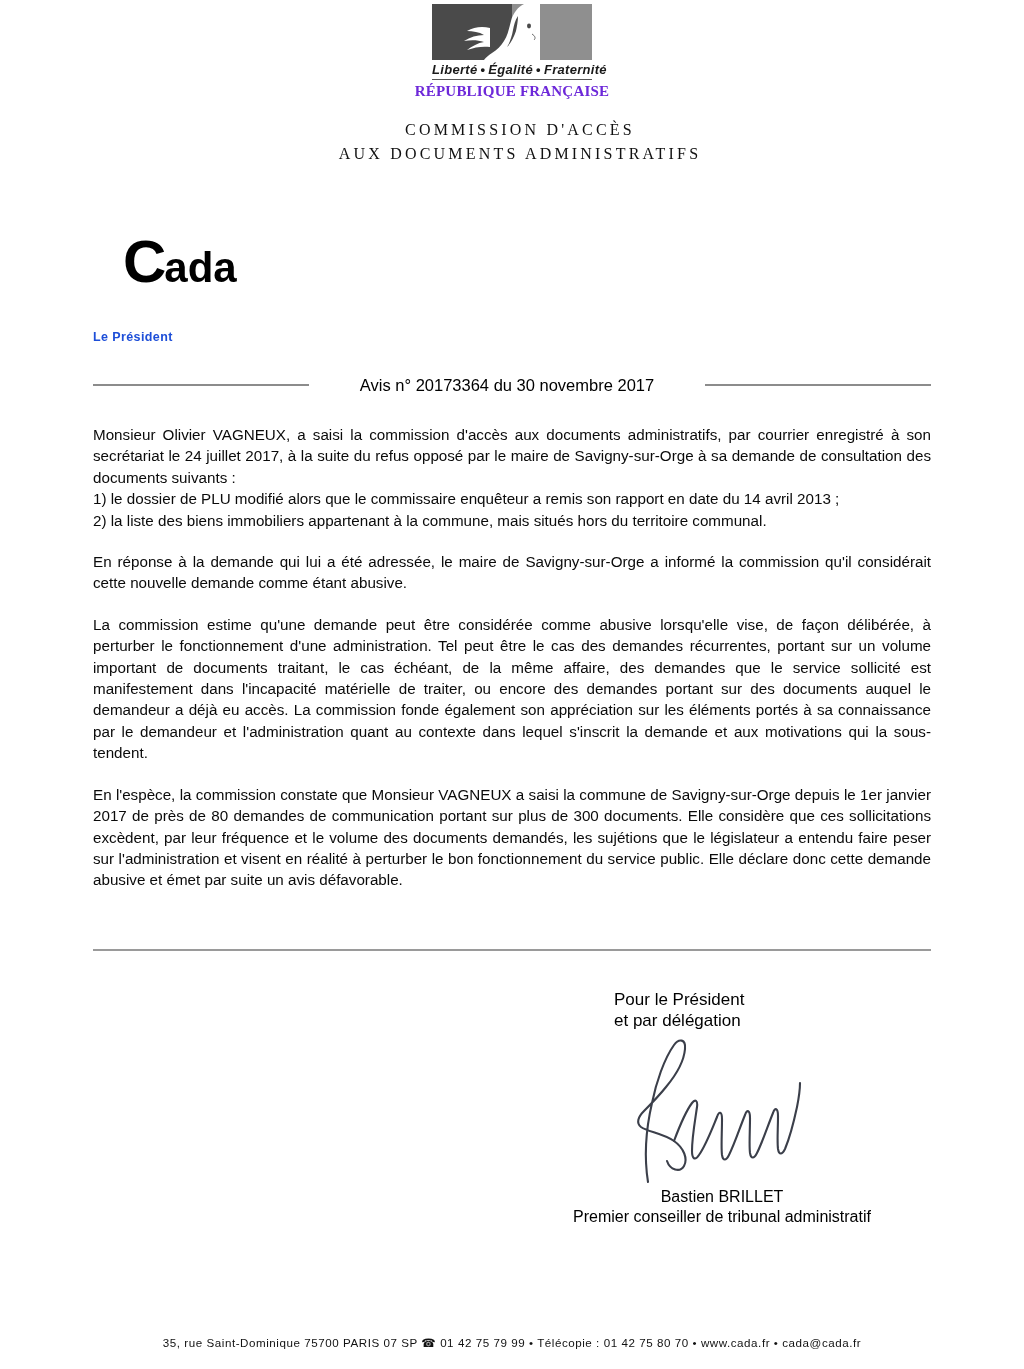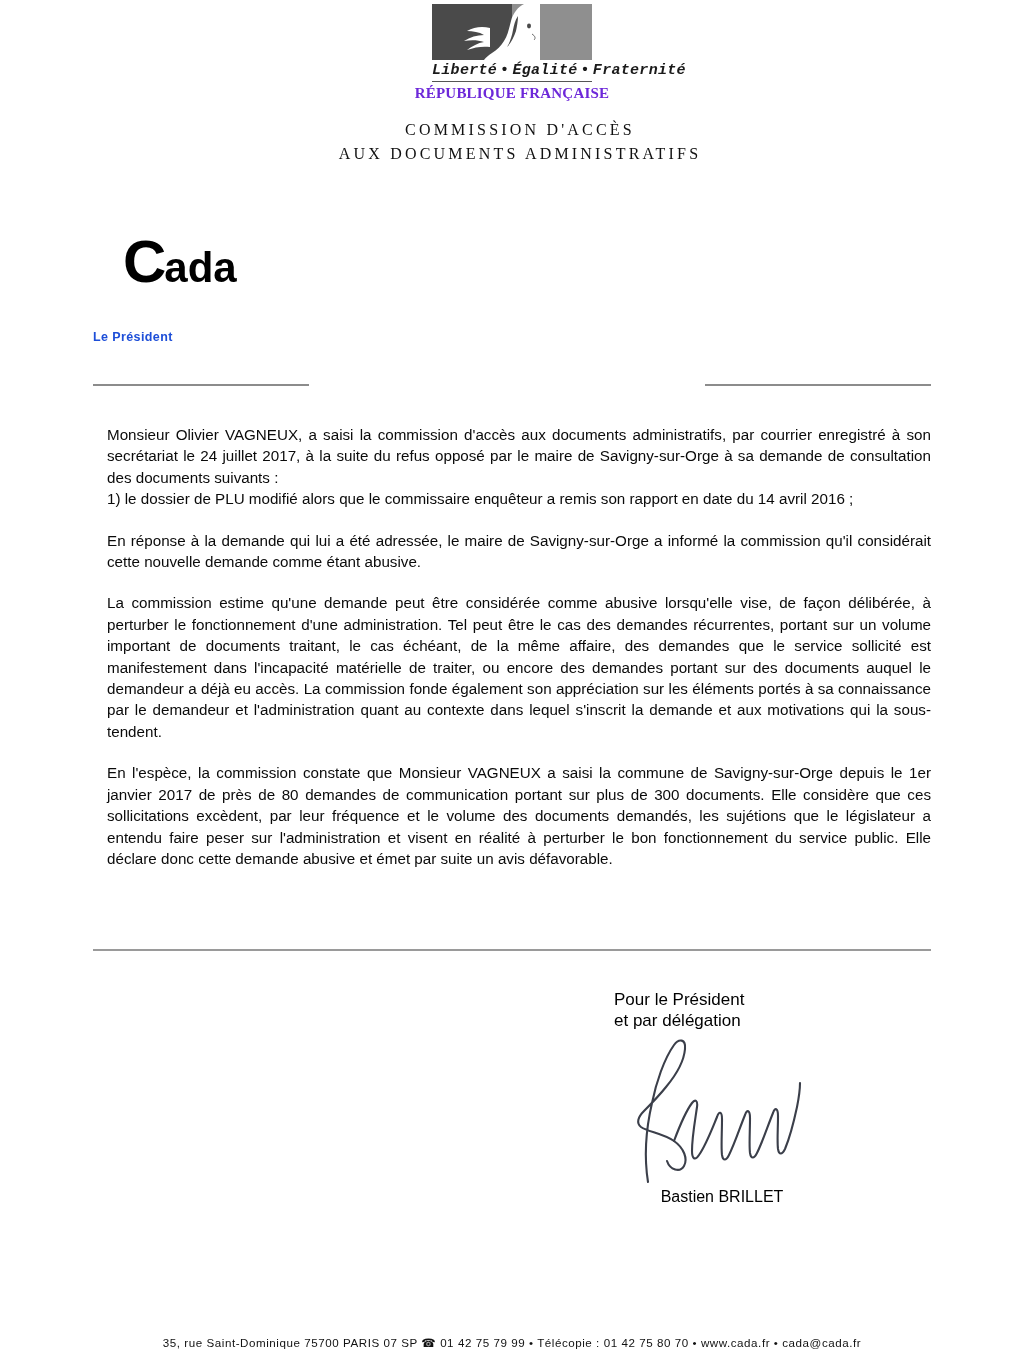--- a/index.html
+++ b/index.html
@@ -35,24 +35,24 @@
     display: inline-block;
     text-align: center;
   }
   .marianne {
     width: 160px;
     height: 56px;
     display: block;
     margin: 0 auto;
   }
   .devise {
-    font-family: Liberation Mono, monospace;
+    font-family: Liberation Sans, sans-serif;
     font-style: italic;
     font-weight: bold;
-    font-size: 15px;
+    font-size: 13px;
     letter-spacing: 0.3px;
     color: #1a1a1a;
     margin-top: 2px;
     border-bottom: 1px solid #555;
     padding-bottom: 2px;
     width: 160px;
     margin-left: auto;
     margin-right: auto;
     text-align: right;
   }
@@ -138,21 +138,21 @@
   }
 
   
   .body {
     position: absolute;
     top: 424px;
     left: 93px;
     width: 838px;
   }
   .body p {
-    margin: 0 0 0 14px;
+    margin: 0 0 0 0;
     text-align: justify;
     font-size: 15.2px;
     line-height: 21.4px;
     color: #0a0a0a;
     hyphens: none;
   }
   .body p + p { margin-top: 20px; }
   .body p.tight { margin-top: 0; }
   .body p:last-child { text-align: justify; }
 
@@ -234,26 +234,28 @@
     <div>COMMISSION D'ACCÈS</div>
     <div>AUX DOCUMENTS ADMINISTRATIFS</div>
   </div>
 
   <div class="cada-mark"><span class="big">C</span><span class="small">ada</span></div>
 
   <div class="le-president">Le Président</div>
 
   <div class="avis-row">
     <div class="rule rule-left"></div>
+    <div class="avis-title">Avis n° 20173364 du 30 novembre 2017</div>
     <div class="rule rule-right"></div>
   </div>
 
   <div class="body">
     <p>Monsieur Olivier VAGNEUX, a saisi la commission d'accès aux documents administratifs, par courrier enregistré à son secrétariat le 24 juillet 2017, à la suite du refus opposé par le maire de Savigny-sur-Orge à sa demande de consultation des documents suivants :</p>
-    <p class="tight">1) le dossier de PLU modifié alors que le commissaire enquêteur a remis son rapport en date du 14 avril 2016 ;</p>
+    <p class="tight">1) le dossier de PLU modifié alors que le commissaire enquêteur a remis son rapport en date du 14 avril 2013 ;</p>
+    <p class="tight">2) la liste des biens immobiliers appartenant à la commune, mais situés hors du territoire communal.</p>
     <p>En réponse à la demande qui lui a été adressée, le maire de Savigny-sur-Orge a informé la commission qu'il considérait cette nouvelle demande comme étant abusive.</p>
     <p>La commission estime qu'une demande peut être considérée comme abusive lorsqu'elle vise, de façon délibérée, à perturber le fonctionnement d'une administration. Tel peut être le cas des demandes récurrentes, portant sur un volume important de documents traitant, le cas échéant, de la même affaire, des demandes que le service sollicité est manifestement dans l'incapacité matérielle de traiter, ou encore des demandes portant sur des documents auquel le demandeur a déjà eu accès. La commission fonde également son appréciation sur les éléments portés à sa connaissance par le demandeur et l'administration quant au contexte dans lequel s'inscrit la demande et aux motivations qui la sous-tendent.</p>
     <p>En l'espèce, la commission constate que Monsieur VAGNEUX a saisi la commune de Savigny-sur-Orge depuis le 1er janvier 2017 de près de 80 demandes de communication portant sur plus de 300 documents. Elle considère que ces sollicitations excèdent, par leur fréquence et le volume des documents demandés, les sujétions que le législateur a entendu faire peser sur l'administration et visent en réalité à perturber le bon fonctionnement du service public. Elle déclare donc cette demande abusive et émet par suite un avis défavorable.</p>
   </div>
 
   <div class="divider"></div>
 
   <div class="sig-block">
     <div class="sig-intro">
       <div>Pour le Président</div>
@@ -263,17 +265,18 @@
     <div class="signature-wrap">
       <svg class="signature-svg" width="200" height="150" viewBox="0 0 200 150">
         <g fill="none" stroke="#3b3f4a" stroke-width="2.1" stroke-linecap="round" stroke-linejoin="round">
           <path d="M26 145 C22 120 24 92 30 66 C34 46 42 22 52 8 C57 1 64 2 63 12 C62 24 54 38 44 50 C36 60 28 68 22 74 C16 80 14 86 19 90 C26 95 40 96 52 104 C62 111 66 122 62 129 C58 136 48 133 45 124"></path>
           <path d="M52 104 C58 88 64 74 70 66 C73 62 76 63 75 70 C73 84 70 100 70 114 C70 122 73 124 77 118 C84 108 90 92 95 80 C97 74 100 74 100 82 C100 96 99 110 100 118 C101 124 104 124 107 118 C113 106 118 90 123 78 C125 72 128 73 128 81 C128 94 127 108 128 116 C129 122 132 122 135 116 C141 104 146 88 151 76 C153 70 156 71 156 79 C156 92 155 104 156 112 C157 118 160 118 163 112 C168 100 172 84 175 70 C177 60 178 52 178 46"></path>
         </g>
       </svg>
     </div>
 
     <div class="sig-name">Bastien BRILLET</div>
+    <div class="sig-name">Premier conseiller de tribunal administratif</div>
   </div>
 
   <div class="footer">35, rue Saint-Dominique 75700 PARIS 07 SP ☎ 01 42 75 79 99 • Télécopie : 01 42 75 80 70 • www.cada.fr • cada@cada.fr</div>
 
 </div>
 
 </body></html>

